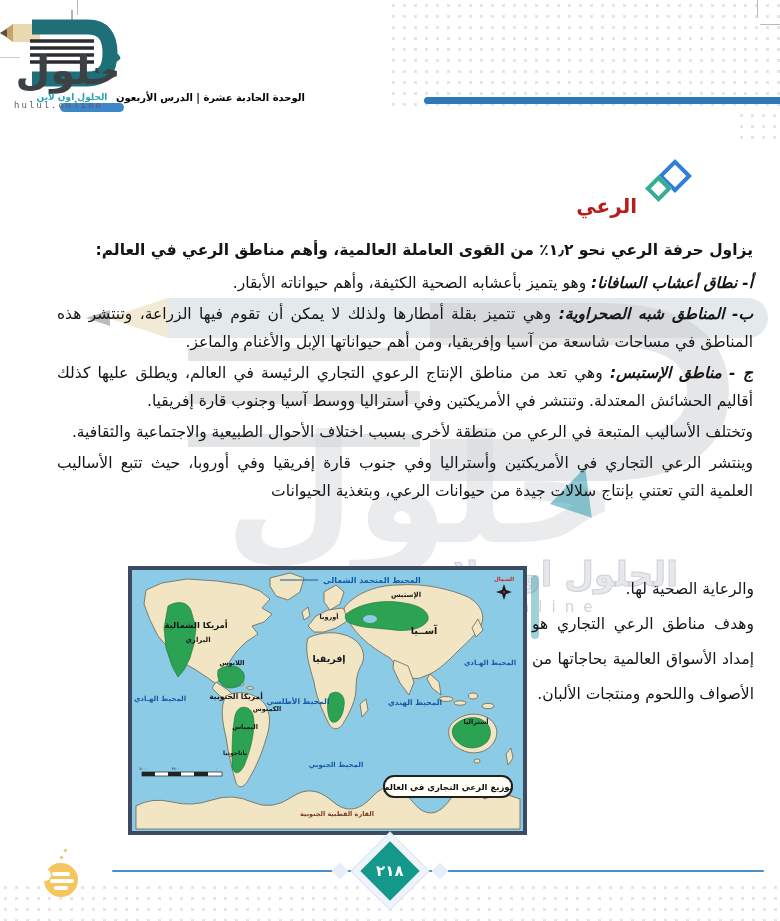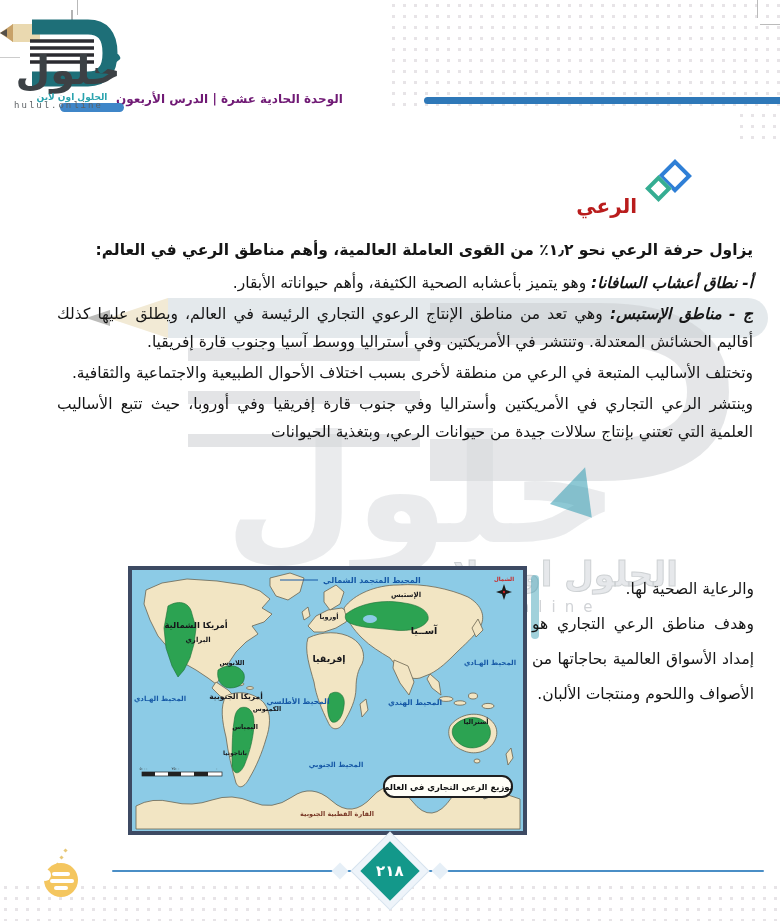--- a/index.html
+++ b/index.html
@@ -43,21 +43,21 @@
                  background:#1e6f78; transform:rotate(-38deg); border-radius:3px; }
   .brand-sub { position:absolute; left:0; top:90px; width:124px; text-align:center;
                font-size:9px; font-weight:bold; color:#2aa3ae; white-space:nowrap; }
   .brand-pill { position:absolute; left:50px; top:101px; width:64px; height:9px;
                 background:#3f86c8; border-radius:5px; z-index:1; }
   .brand-domain { position:absolute; left:4px; top:99px; width:124px; text-align:left;
                   font-size:9px; letter-spacing:2px; color:#5b5f63; z-index:2;
                   font-family:Liberation Mono, monospace; }
 
   
-  .unit-title { left:116px; top:92px; font-size:12px; font-weight:bold; color:#701a75;
+  .unit-title { left:116px; top:92px; font-size:10px; font-weight:bold; color:#000000;
                 white-space:nowrap; z-index:3; }
   .blue-bar { left:424px; right:-6px; top:97px; height:7px; background:#2e78b8;
               border-radius:4px 0 0 4px; z-index:2; }
 
   
   .wm-back { z-index:0; }
   .wm-pencil-body  { left:168px; top:298px; width:600px; height:40px; background:#b7c6cd;
                      opacity:.38; border-radius:0 22px 22px 0; }
   .wm-pencil-tip   { left:108px; top:298px; width:0; height:0; opacity:.5;
                      border-top:20px solid transparent; border-bottom:20px solid transparent;
@@ -178,20 +178,21 @@
   <div class="diamond-icon">
     <div class="dmd dmd-blue"></div>
     <div class="dmd dmd-green"></div>
   </div>
   <div class="section-title">الرعي</div>
 </div>
 
 <div class="abs text-block">
   <p class="intro">يزاول حرفة الرعي نحو ١٫٢٪ من القوى العاملة العالمية، وأهم مناطق الرعي في العالم:</p>
   <p><span class="lead">أ-</span> <span class="term">نطاق أعشاب السافانا:</span> <span>وهو يتميز بأعشابه الصحية الكثيفة، وأهم حيواناته الأبقار.</span></p>
+  <p><span class="lead">ب-</span> <span class="term">المناطق شبه الصحراوية:</span> <span>وهي تتميز بقلة أمطارها ولذلك لا يمكن أن تقوم فيها الزراعة، وتنتشر هذه المناطق في مساحات شاسعة من آسيا وإفريقيا، ومن أهم حيواناتها الإبل والأغنام والماعز.</span></p>
   <p><span class="lead">ج -</span> <span class="term">مناطق الإستبس:</span> <span>وهي تعد من مناطق الإنتاج الرعوي التجاري الرئيسة في العالم، ويطلق عليها كذلك أقاليم الحشائش المعتدلة. وتنتشر في الأمريكتين وفي أستراليا ووسط آسيا وجنوب قارة إفريقيا.</span></p>
   <p>وتختلف الأساليب المتبعة في الرعي من منطقة لأخرى بسبب اختلاف الأحوال الطبيعية والاجتماعية والثقافية.</p>
   <p>وينتشر الرعي التجاري في الأمريكتين وأستراليا وفي جنوب قارة إفريقيا وفي أوروبا، حيث تتبع الأساليب العلمية التي تعتني بإنتاج سلالات جيدة من حيوانات الرعي، وبتغذية الحيوانات</p>
 </div>
 
 <div class="abs side-col">
   <p class="tail">والرعاية الصحية لها.</p>
   <p>وهدف مناطق الرعي التجاري هو إمداد الأسواق العالمية بحاجاتها من الأصواف واللحوم ومنتجات الألبان.</p>
 </div>
 

